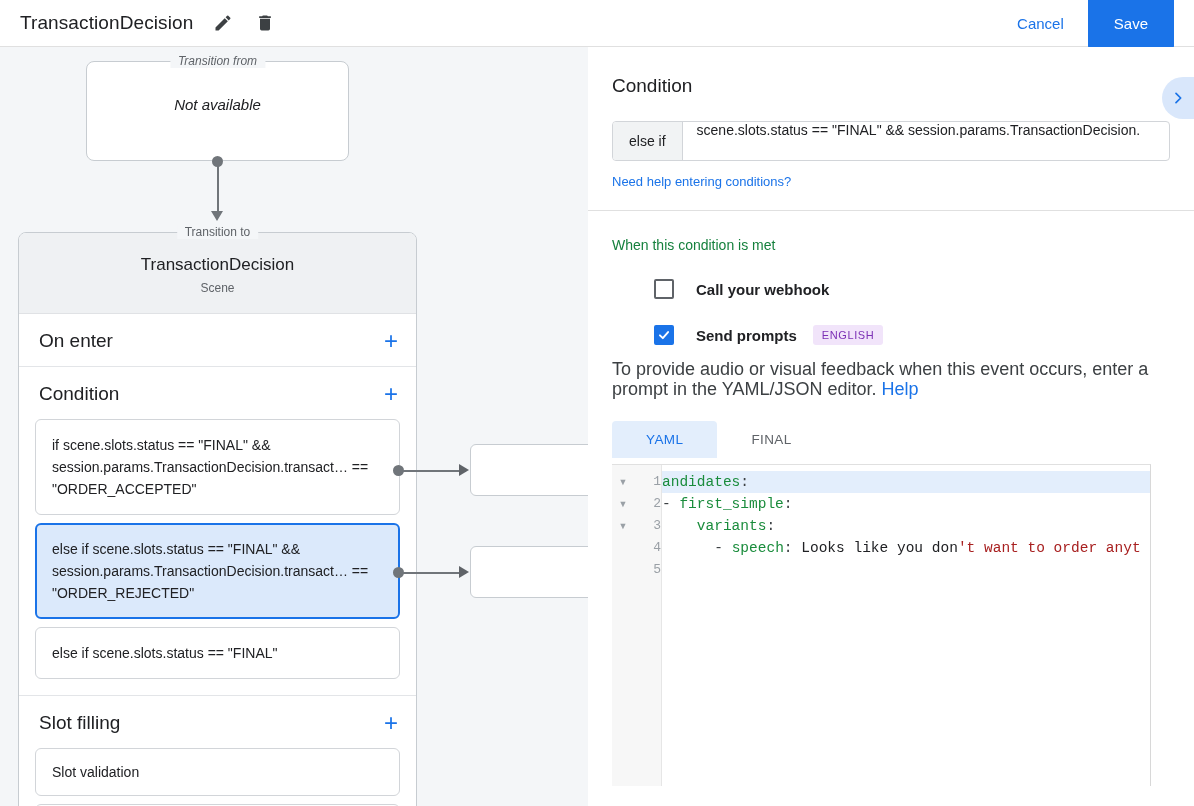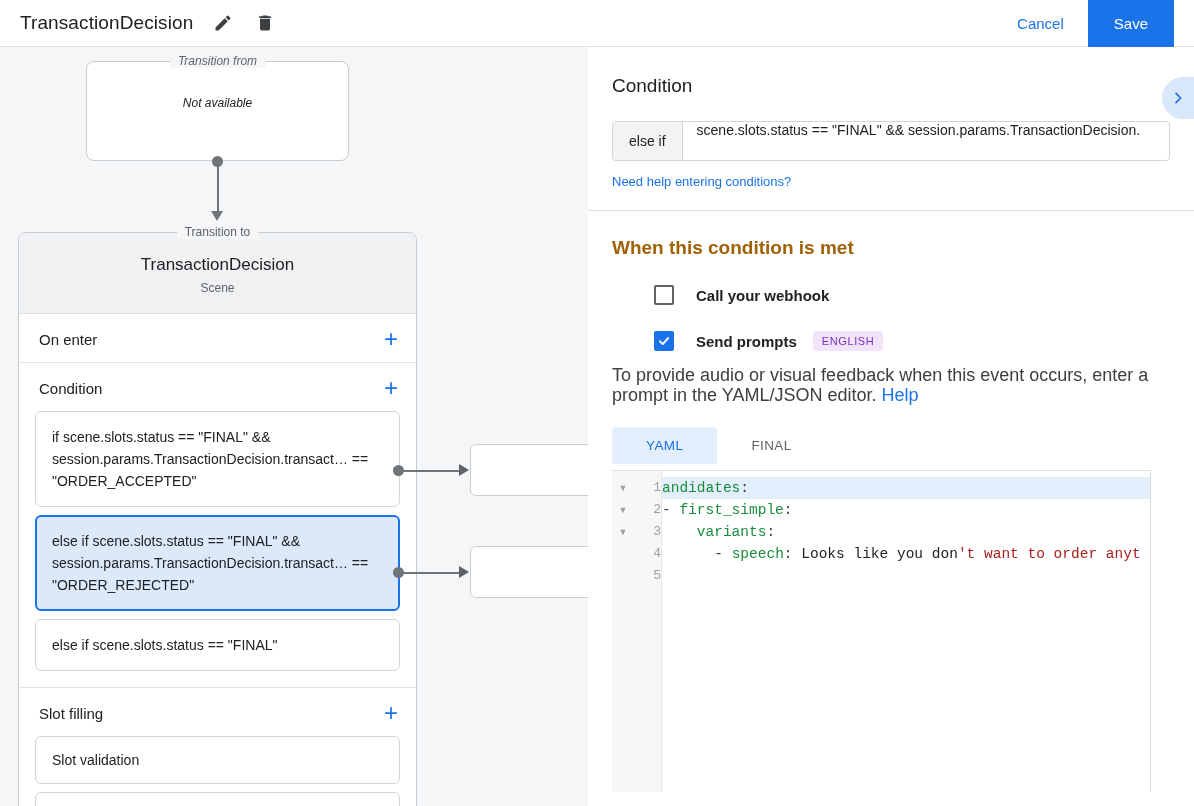--- a/index.html
+++ b/index.html
@@ -52,21 +52,21 @@
     position: absolute; top: -8px; left: 50%; transform: translateX(-50%);
     background: #f4f6f8; padding: 0 8px; font-size: 12px; color: #5f6368;
     white-space: nowrap;
   }
 
   #transition-from {
     left: 86px; top: 14px; width: 263px; height: 100px; font-style: italic;
   }
   #transition-from .nb-text {
     position: absolute; left: 0; right: 0; top: 34px; text-align: center;
-    font-size: 12px; color: #202124;
+    font-size: 15px; color: #202124;
   }
 
   .connector-dot {
     position: absolute; width: 11px; height: 11px; border-radius: 50%;
     background: #70757a;
   }
   .connector-line {
     position: absolute; background: #70757a;
   }
   .arrow-down {
@@ -94,21 +94,21 @@
   .scene-sub { font-size: 12px; color: #5f6368; margin-top: 6px; }
 
   .section {
     border-bottom: 1px solid #e3e5e8; padding: 0 0 0 0;
   }
   .section:last-child { border-bottom: none; }
   .section-head {
     display: flex; align-items: center; justify-content: space-between;
     padding: 16px 18px 14px 20px;
   }
-  .section-title { font-size: 15px; color: #202124; }
+  .section-title { font-size: 19px; color: #202124; }
   .plus-btn {
     color: #1a73e8; font-size: 24px; line-height: 18px; cursor: pointer;
     font-weight: 300; user-select: none;
   }
   .section-body { padding: 0 16px 16px 16px; }
 
   .cond-card {
     border: 1px solid #d2d5d9; border-radius: 6px; background: #ffffff;
     padding: 14px 16px; margin-bottom: 8px; font-size: 14px; color: #202124;
     line-height: 22px; position: relative; cursor: pointer;
@@ -159,21 +159,21 @@
     flex: 1; border: none; outline: none; padding: 0 14px;
     font-size: 14px; color: #202124; font-family: inherit;
     overflow: hidden; white-space: nowrap;
   }
   .help-link {
     display: inline-block; margin-top: 13px; color: #1a73e8;
     font-size: 13px; text-decoration: none; cursor: pointer;
   }
 
   .rp-section-met { padding: 26px 24px 0 24px; }
-  .met-title { font-size: 19px; color: #a16207; font-weight: bold; }
+  .met-title { font-size: 14px; color: #15803d; }
 
   .check-row { display: flex; align-items: center; margin-top: 26px; padding-left: 42px; }
   .checkbox {
     width: 20px; height: 20px; border: 2px solid #5f6368; border-radius: 2px;
     background: #ffffff; cursor: pointer; flex: 0 0 auto;
   }
   .checkbox.checked {
     background: #1a73e8; border-color: #1a73e8;
     display: flex; align-items: center; justify-content: center;
   }

